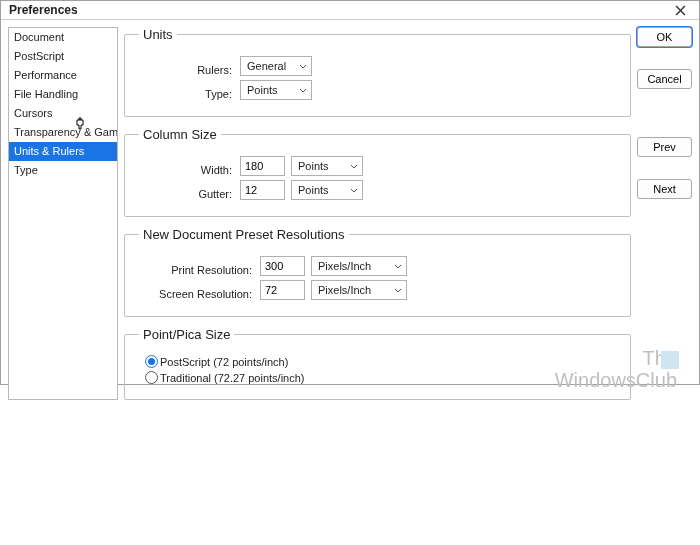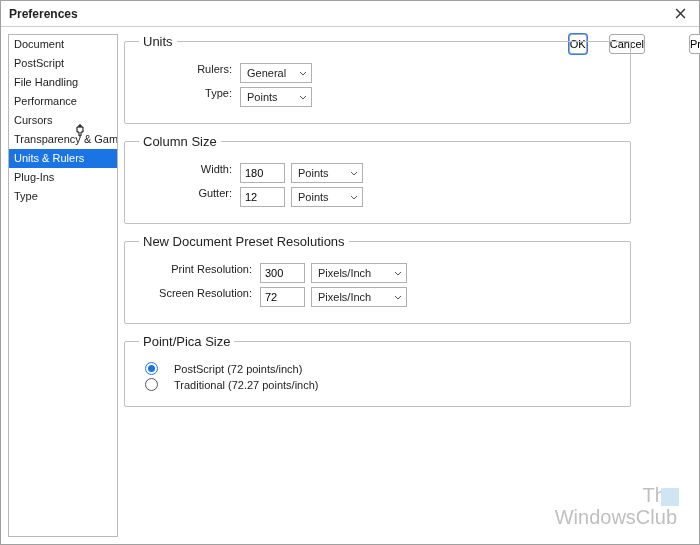--- a/index.html
+++ b/index.html
@@ -1,43 +1,43 @@
 <!DOCTYPE html>
 <html><head>
 <meta charset="utf-8">
 <style>
   * { box-sizing: border-box; margin: 0; padding: 0; font-family: "Segoe UI", Tahoma, sans-serif; }
   body { background: #fff; width: 700px; height: 545px; overflow: hidden; }
-  .window { width: 700px; height: 545px; border: 1px solid #a0a0a0; background: #fff; display: flex; flex-direction: column; }
+  .window { width: 700px; height: 385px; border: 1px solid #a0a0a0; background: #fff; display: flex; flex-direction: column; }
   .titlebar { height: 26px; border-bottom: 1px solid #ccc; display: flex; align-items: center; padding: 0 8px; font-size: 12px; font-weight: 600; color: #222; }
   .titlebar-spacer { flex: 1; }
   .close-btn { width: 22px; height: 18px; display: flex; align-items: center; justify-content: center; cursor: pointer; }
   .close-btn svg { width: 11px; height: 11px; }
   .body { flex: 1; display: flex; padding: 7px 7px 7px 7px; gap: 6px; position: relative; }
   .sidebar { width: 110px; border: 1px solid #b8b8b8; background: #fff; display: flex; flex-direction: column; font-size: 11px; color: #222; overflow: hidden; }
   .sidebar-item { padding: 2px 5px; cursor: pointer; white-space: nowrap; line-height: 15px; }
   .sidebar-item.selected { background: #1b74e4; color: #fff; }
   .content { flex: 1; display: flex; flex-direction: column; gap: 10px; font-size: 11px; color: #222; }
   fieldset { border: 1px solid #c0c0c0; border-radius: 2px; padding: 10px 14px 12px 14px; position: relative; }
   legend { font-size: 13px; padding: 0 4px; color: #222; }
-  .row { display: flex; align-items: flex-start; gap: 6px; margin: 4px 0; }
+  .row { display: flex; align-items: flex-end; gap: 6px; margin: 4px 0; }
   .label { text-align: right; width: 95px; padding-right: 2px; }
   .label-wide { text-align: right; width: 115px; padding-right: 2px; }
   .txtbox { width: 45px; height: 20px; border: 1px solid #b0b0b0; padding: 6px 4px; font-size: 11px; background: #fff; }
   .dropdown { height: 20px; border: 1px solid #b0b0b0; background: #fff; display: inline-flex; align-items: center; padding: 0 4px 0 6px; font-size: 11px; cursor: pointer; justify-content: space-between; }
   .dropdown .dd-text { flex: 1; }
   .dropdown .caret { margin-left: 6px; display: inline-flex; }
   .dd-w72 { width: 72px; }
   .dd-w96 { width: 96px; }
-  .radio { display: flex; align-items: center; gap: 16px; cursor: pointer; margin: 3px 0 3px 6px; }
+  .radio { display: flex; align-items: center; gap: 2px; cursor: pointer; margin: 3px 0 3px 6px; }
   .radio-circle { width: 13px; height: 13px; border: 1px solid #555; border-radius: 50%; display: flex; align-items: center; justify-content: center; background: #fff; }
   .radio.selected .radio-circle { border-color: #1b74e4; }
   .radio-dot { width: 7px; height: 7px; border-radius: 50%; background: #1b74e4; display: none; }
   .radio.selected .radio-dot { display: block; }
-  .buttons-col { width: 55px; display: flex; flex-direction: row; gap: 22px; justify-content: center; }
+  .buttons-col { width: 55px; display: flex; flex-direction: column; gap: 22px; }
   .btn { height: 20px; border: 1px solid #a8a8a8; border-radius: 3px; background: #fdfdfd; font-size: 11px; cursor: pointer; display: flex; align-items: center; justify-content: center; }
   .btn.default { box-shadow: 0 0 0 1px #2d7cff; }
   .watermark { position: absolute; right: 22px; bottom: 16px; color: #bfbfbf; font-size: 20px; font-weight: 300; line-height: 22px; text-align: right; pointer-events: none; }
   .watermark .sq { width: 18px; height: 18px; background: #cfe5f2; position: absolute; right: -2px; top: 4px; }
   .cursor-icon { position: absolute; left: 72px; top: 96px; pointer-events: none; }
 </style>
 </head>
 <body>
 
 <div class="window">
@@ -50,26 +50,25 @@
           <path d="M1 1 L9 9 M9 1 L1 9" stroke="#333" stroke-width="1.3" fill="none"></path>
         </svg>
     </div>
   </div>
 
   <div class="body">
 
     <div class="sidebar">
       <div class="sidebar-item">Document</div>
       <div class="sidebar-item">PostScript</div>
+      <div class="sidebar-item">Performance</div>
       <div class="sidebar-item">File Handling</div>
-      <div class="sidebar-item">Performance</div>
       <div class="sidebar-item">Cursors</div>
       <div class="sidebar-item">Transparency &amp; Gamut</div>
       <div class="sidebar-item selected">Units &amp; Rulers</div>
-      <div class="sidebar-item">Plug-Ins</div>
       <div class="sidebar-item">Type</div>
     </div>
 
     <svg class="cursor-icon" width="14" height="16" viewBox="0 0 14 16">
       <path d="M7 1 v3 M5 3 h4 M4 4 h6 v5 h-2 v4 h-2 v-4 h-2 z" stroke="#000" stroke-width="1" fill="#fff"></path>
     </svg>
 
     <div class="content">
 
       <fieldset>

